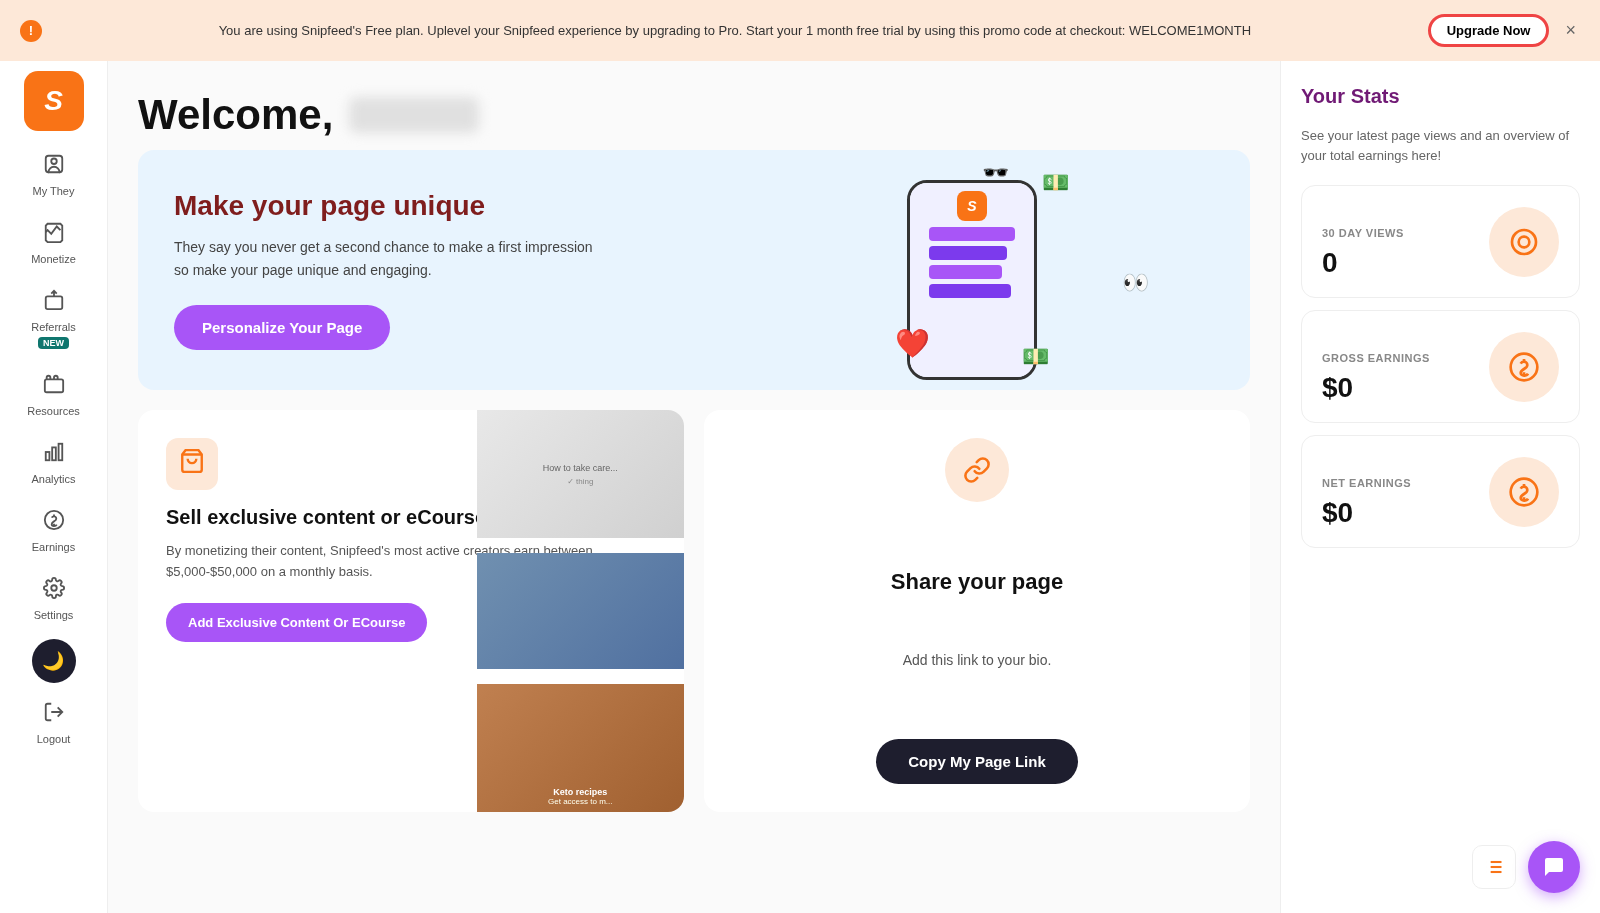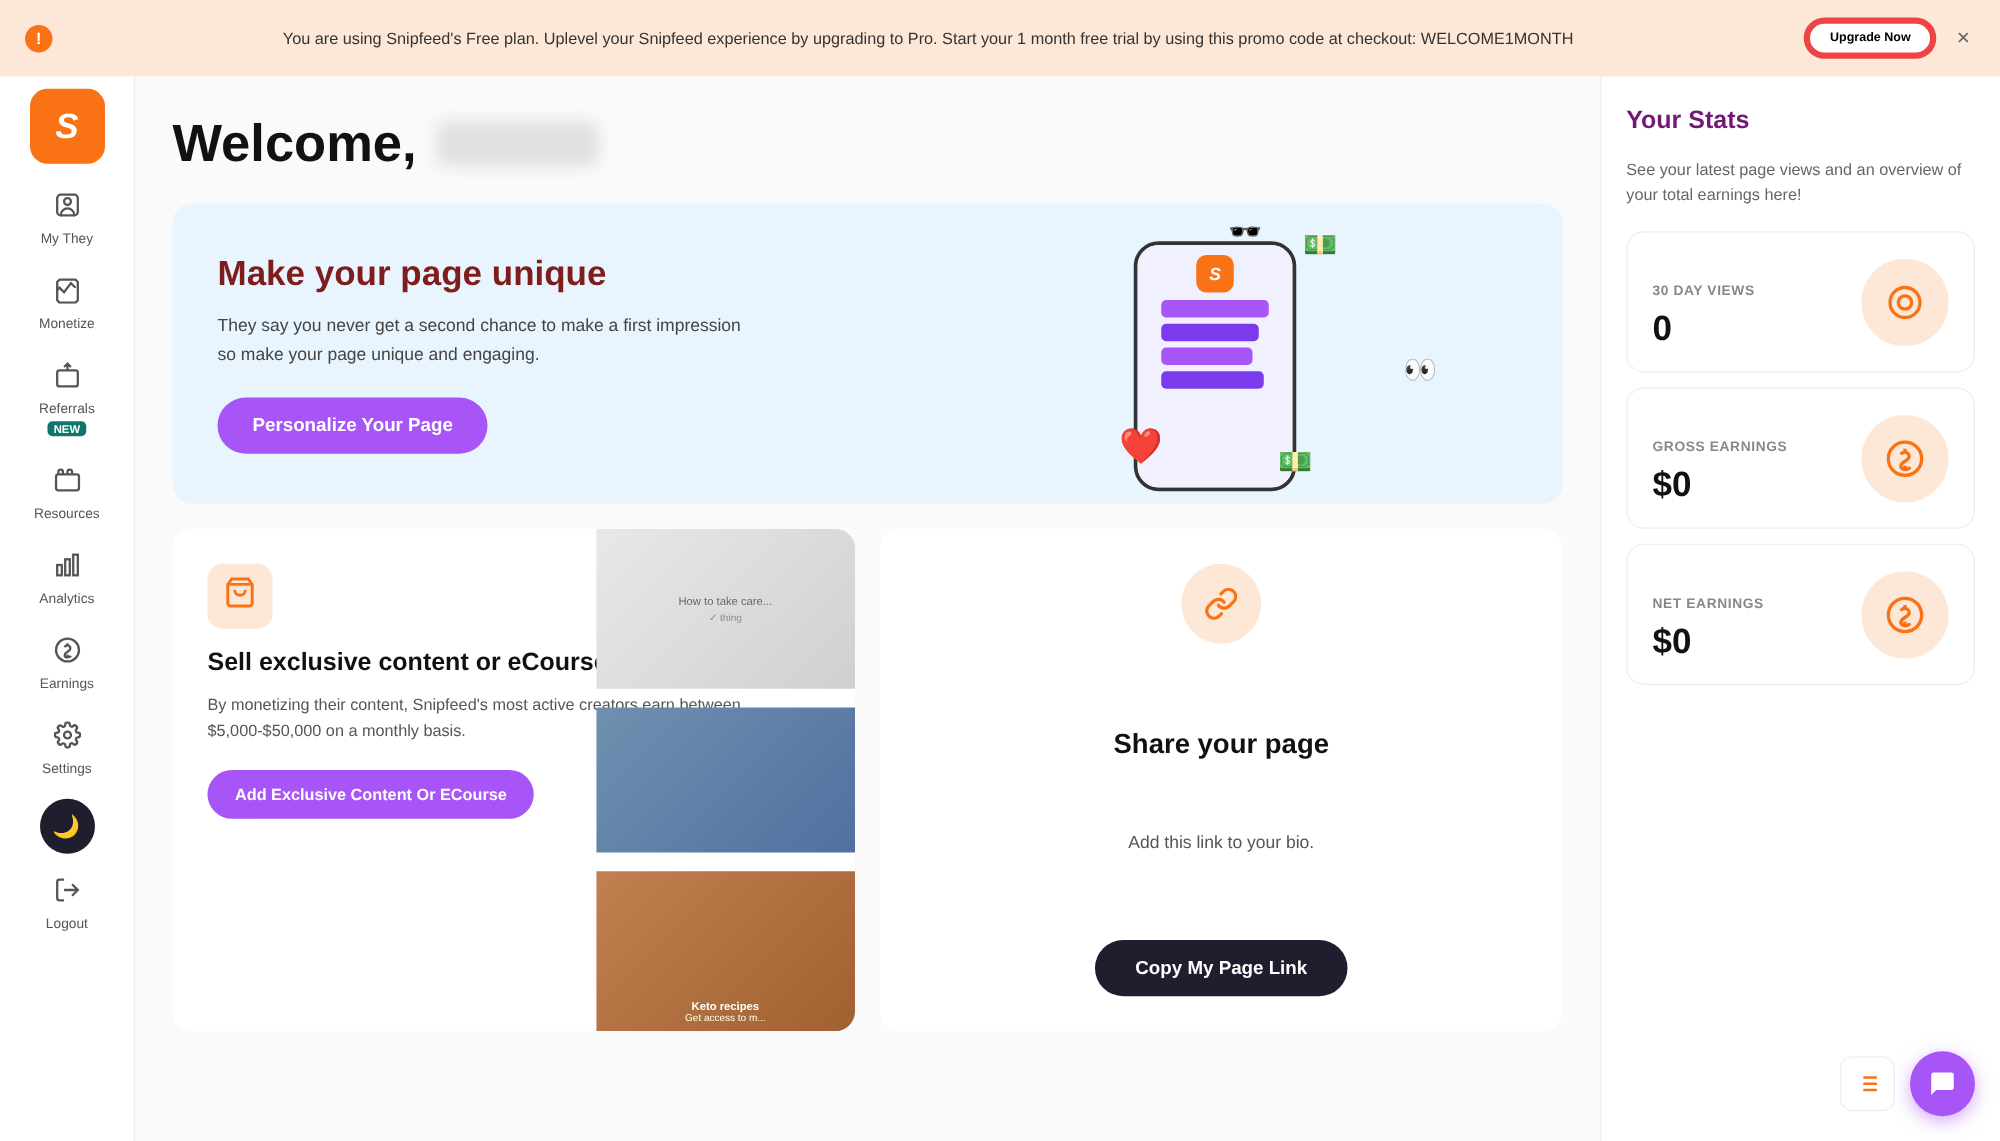--- a/index.html
+++ b/index.html
@@ -22,24 +22,24 @@
       width: 22px; height: 22px;
       background: #f97316;
       border-radius: 50%;
       display: flex; align-items: center; justify-content: center;
       color: white; font-weight: bold; font-size: 13px;
       flex-shrink: 0;
     }
     .banner-text { flex: 1; text-align: center; }
     .upgrade-btn {
       background: white;
-      border: 5px solid #ef4444;
+      border: 3px solid #ef4444;
       border-radius: 20px;
       padding: 6px 16px;
-      font-size: 10px;
+      font-size: 13px;
       font-weight: 600;
       cursor: pointer;
       white-space: nowrap;
     }
     .close-btn {
       background: none; border: none; cursor: pointer;
       font-size: 18px; color: #666; padding: 0 4px;
     }
 
     
@@ -91,21 +91,21 @@
 
     
     .content-area {
       flex: 1;
       overflow-y: auto;
       padding: 30px 30px 20px 30px;
       background: #fafafa;
     }
 
     .welcome-title {
-      font-size: 42px; font-weight: 800; color: #111; margin-bottom: 24px;
+      font-size: 42px; font-weight: 800; color: #111; margin-bottom: 11px;
       display: flex; align-items: center; gap: 16px;
     }
     .welcome-name-blur {
       width: 130px; height: 36px;
       background: #e0e0e0; border-radius: 8px;
       filter: blur(6px);
     }
 
     
     .hero-card {

